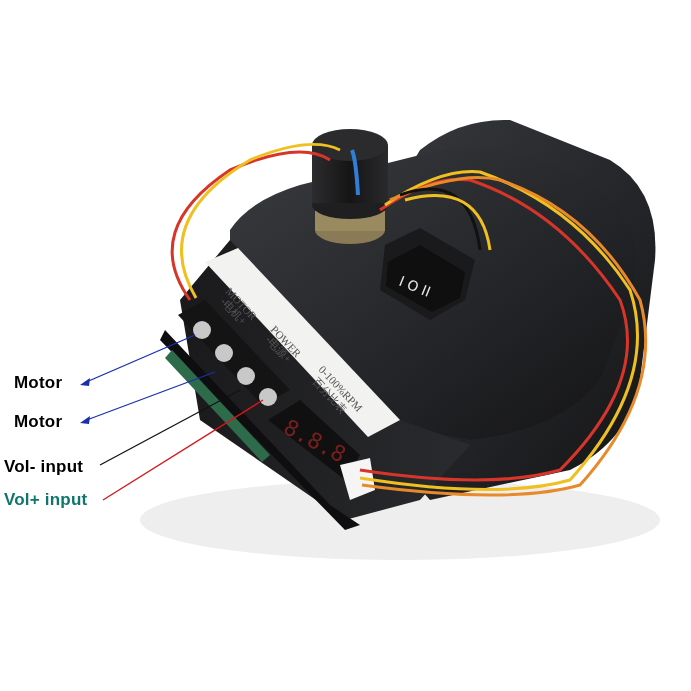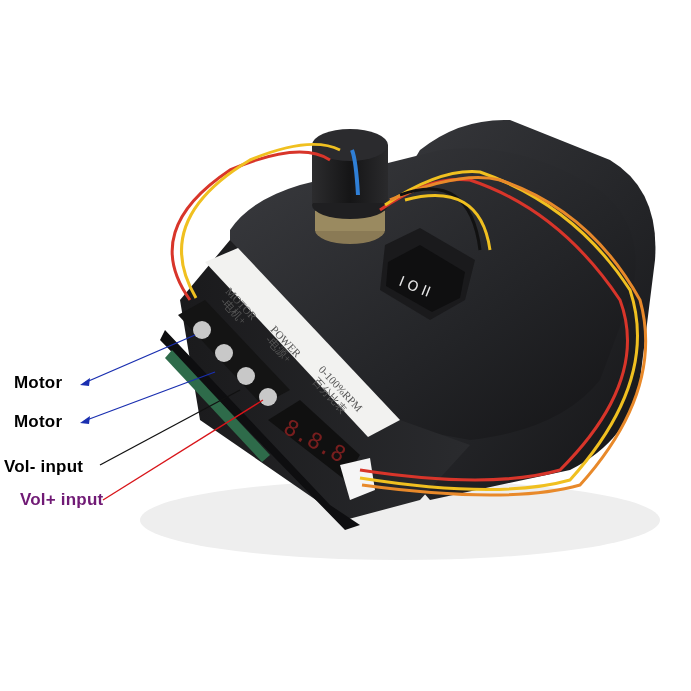--- a/index.html
+++ b/index.html
@@ -105,16 +105,16 @@
 
   <div class="callout" style="left:14px; top:373px;">
     <span>Motor</span>
   </div>
   <div class="callout" style="left:14px; top:412px;">
     <span>Motor</span>
   </div>
   <div class="callout" style="left:4px; top:457px;text-align:right;">
     <span>Vol- input</span>
   </div>
-  <div class="callout" style="left:20px; top:490px; color:#701a75;">
+  <div class="callout" style="left:4px; top:490px; color:#0f766e;">
     <span>Vol+ input</span>
   </div>
 </div>
 
 </body></html>

